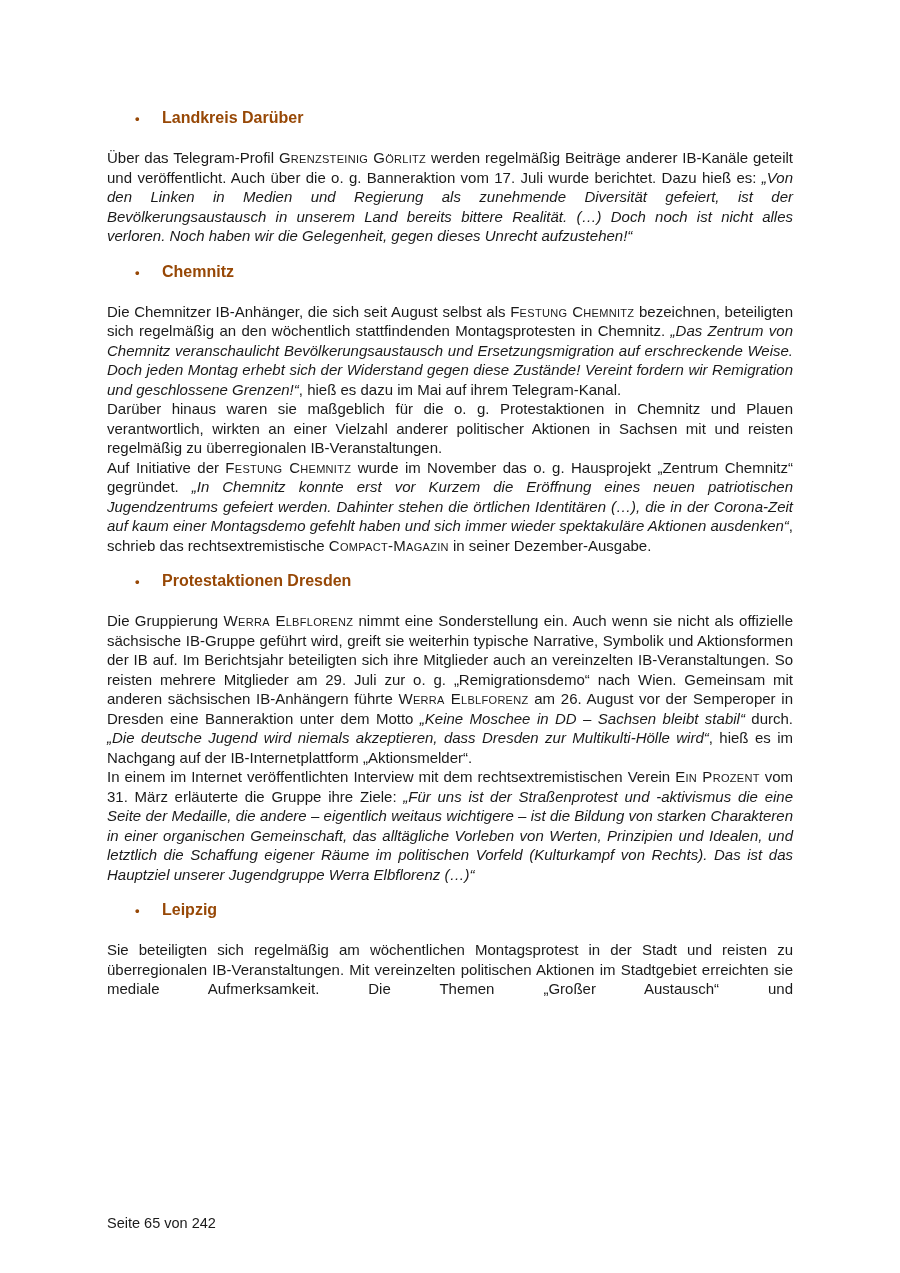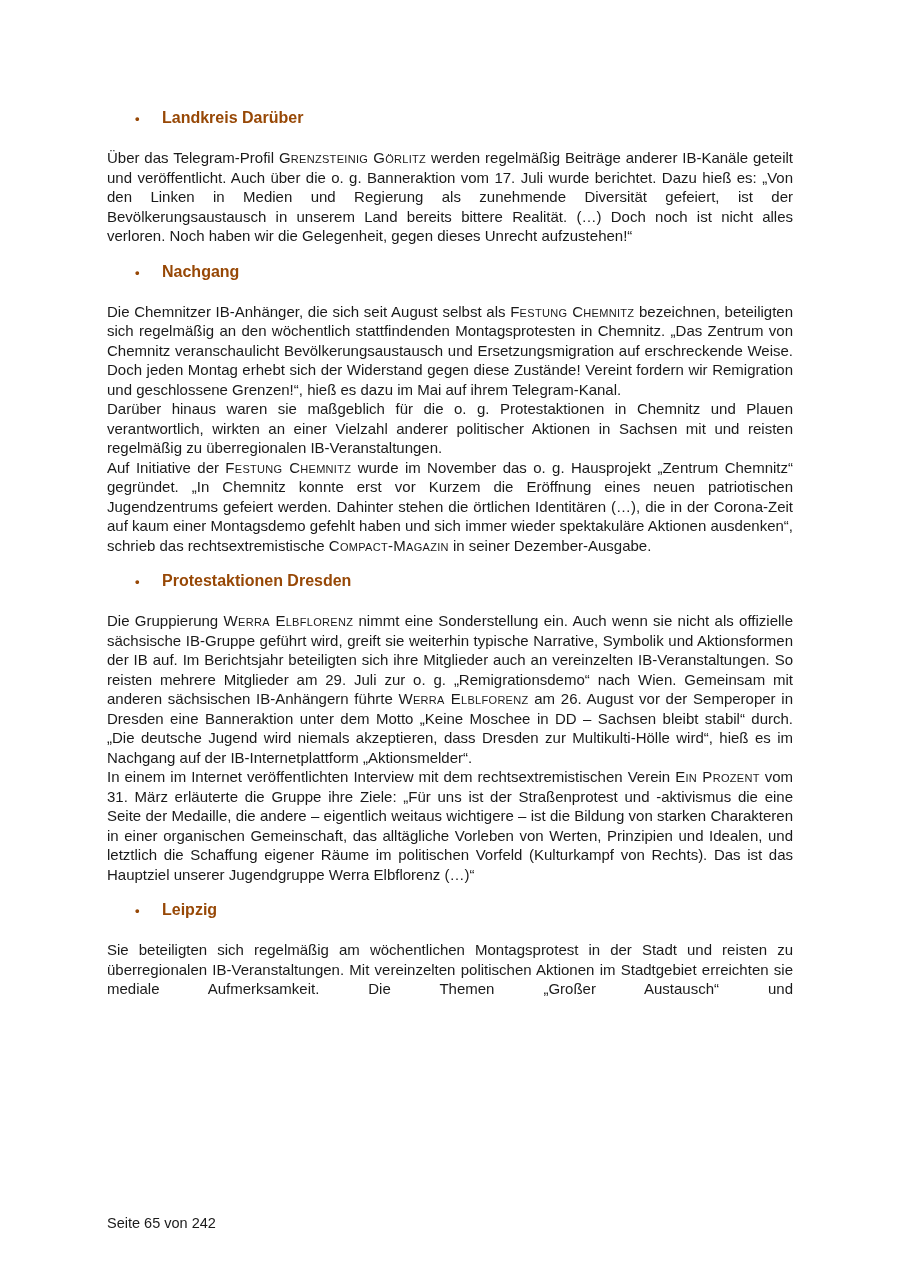--- a/index.html
+++ b/index.html
@@ -34,21 +34,21 @@
     width:27px;
     flex:0 0 27px;
     font-size:13px;
   }
   p.body-par{
     font-size:15px;
     line-height:19.5px;
     text-align:justify;
     color:var(--text-color);
   }
-  .run-i{}
+  .run-i{font-style:italic;}
   .run-sc{font-variant:small-caps;letter-spacing:0.3px;}
   
   .section:last-of-type p.body-par:last-of-type{text-align-last:justify;}
   .footer{
     position:absolute;
     left:107px;
     bottom:42px;
     font-size:14.5px;
     color:var(--text-color);
   }
@@ -63,21 +63,21 @@
       <section class="section">
         <h2 class="heading">
           <span class="bullet">•</span>
           <span>Landkreis Darüber</span>
         </h2>
         <p class="body-par"><span class="run-n">Über das Telegram-Profil </span><span class="run-sc">Grenzsteinig Görlitz</span><span class="run-n"> werden regelmäßig Beiträge anderer IB-Kanäle geteilt und veröffentlicht. Auch über die o. g. Banneraktion vom 17. Juli wurde berichtet. Dazu hieß es: </span><span class="run-i">„Von den Linken in Medien und Regierung als zunehmende Diversität gefeiert, ist der Bevölkerungsaustausch in unserem Land bereits bittere Realität. (…) Doch noch ist nicht alles verloren. Noch haben wir die Gelegenheit, gegen dieses Unrecht aufzustehen!“</span></p>
       </section>
       <section class="section">
         <h2 class="heading">
           <span class="bullet">•</span>
-          <span>Nachgang</span>
+          <span>Chemnitz</span>
         </h2>
         <p class="body-par"><span class="run-n">Die Chemnitzer IB-Anhänger, die sich seit August selbst als </span><span class="run-sc">Festung Chemnitz</span><span class="run-n"> bezeichnen, beteiligten sich regelmäßig an den wöchentlich stattfindenden Montagsprotesten in Chemnitz. </span><span class="run-i">„Das Zentrum von Chemnitz veranschaulicht Bevölkerungsaustausch und Ersetzungsmigration auf erschreckende Weise. Doch jeden Montag erhebt sich der Widerstand gegen diese Zustände! Vereint fordern wir Remigration und geschlossene Grenzen!“</span><span class="run-n">, hieß es dazu im Mai auf ihrem Telegram-Kanal.</span></p>
         <p class="body-par"><span class="run-n">Darüber hinaus waren sie maßgeblich für die o. g. Protestaktionen in Chemnitz und Plauen verantwortlich, wirkten an einer Vielzahl anderer politischer Aktionen in Sachsen mit und reisten regelmäßig zu überregionalen IB-Veranstaltungen.</span></p>
         <p class="body-par"><span class="run-n">Auf Initiative der </span><span class="run-sc">Festung Chemnitz</span><span class="run-n"> wurde im November das o. g. Hausprojekt „Zentrum Chemnitz“ gegründet. </span><span class="run-i">„In Chemnitz konnte erst vor Kurzem die Eröffnung eines neuen patriotischen Jugendzentrums gefeiert werden. Dahinter stehen die örtlichen Identitären (…), die in der Corona-Zeit auf kaum einer Montagsdemo gefehlt haben und sich immer wieder spektakuläre Aktionen ausdenken“</span><span class="run-n">, schrieb das rechtsextremistische </span><span class="run-sc">Compact-Magazin</span><span class="run-n"> in seiner Dezember-Ausgabe.</span></p>
       </section>
       <section class="section">
         <h2 class="heading">
           <span class="bullet">•</span>
           <span>Protestaktionen Dresden</span>
         </h2>

